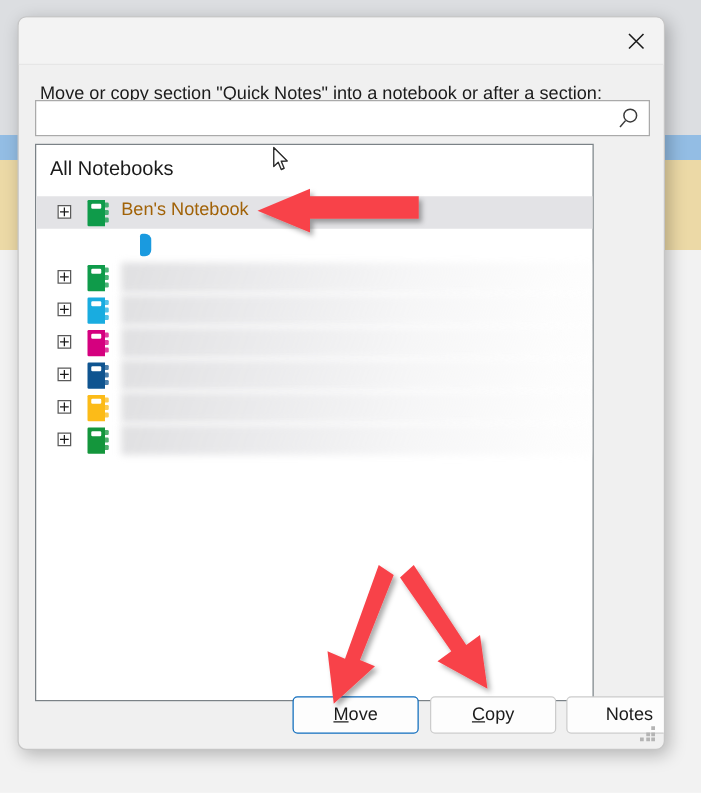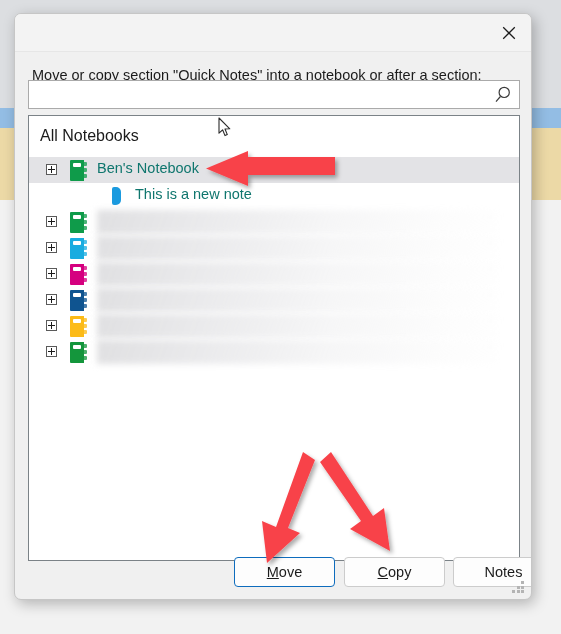--- a/index.html
+++ b/index.html
@@ -110,21 +110,21 @@
     right: 6px;
     top: 4px;
     width: 20px; height: 20px;
   }
 
   
   #notebook-panel {
     position: absolute;
     left: 13px;
     top: 101px;
-    width: 492px;
+    width: 447px;
     height: 446px;
     background: #ffffff;
     border: 1px solid #7b8287;
     box-sizing: border-box;
     overflow: hidden;
   }
   #all-notebooks-header {
     position: absolute;
     left: 11px;
     top: 11px;
@@ -195,21 +195,21 @@
   }
   .sec-icon {
     position: absolute;
     width: 9px;
     height: 18px;
     border-radius: 2px 5px 5px 2px;
   }
   .row-label {
     position: absolute;
     font-size: 14.5px;
-    color: #0f766e;
+    color: #a16207;
     white-space: nowrap;
     top: 3px;
   }
   .blurred {
     position: absolute;
     top: 1px;
     height: 24px;
     background: linear-gradient(110deg,
         rgba(222,222,224,0.95) 0%,
         rgba(232,232,234,0.88) 28%,
@@ -316,21 +316,20 @@
               <div class="nb-label"></div>
             </div>
             <div class="nb-tab" style="top: 2px; background: rgb(15, 155, 74); opacity: 0.75;"></div>
             <div class="nb-tab" style="top: 8px; background: rgb(15, 155, 74); opacity: 0.75;"></div>
             <div class="nb-tab" style="top: 14px; background: rgb(15, 155, 74); opacity: 0.75;"></div>
           </div>
           <div class="row-label" style="left: 68px;">Ben's Notebook</div>
         </div>
         <div class="tree-row">
           <div class="sec-icon" style="left: 83px; top: 4px; background: rgb(26, 154, 223);"></div>
-          <div class="row-label" style="left: 106px;">This is a new note</div>
         </div>
         <div class="tree-row">
           <div class="expander plus" style="left: 17px; top: 7px;"></div>
           <div class="nb-icon" style="left: 41px; top: 3px;">
             <div class="nb-body" style="background: rgb(15, 155, 74);">
               <div class="nb-label"></div>
             </div>
             <div class="nb-tab" style="top: 2px; background: rgb(15, 155, 74); opacity: 0.75;"></div>
             <div class="nb-tab" style="top: 8px; background: rgb(15, 155, 74); opacity: 0.75;"></div>
             <div class="nb-tab" style="top: 14px; background: rgb(15, 155, 74); opacity: 0.75;"></div>

